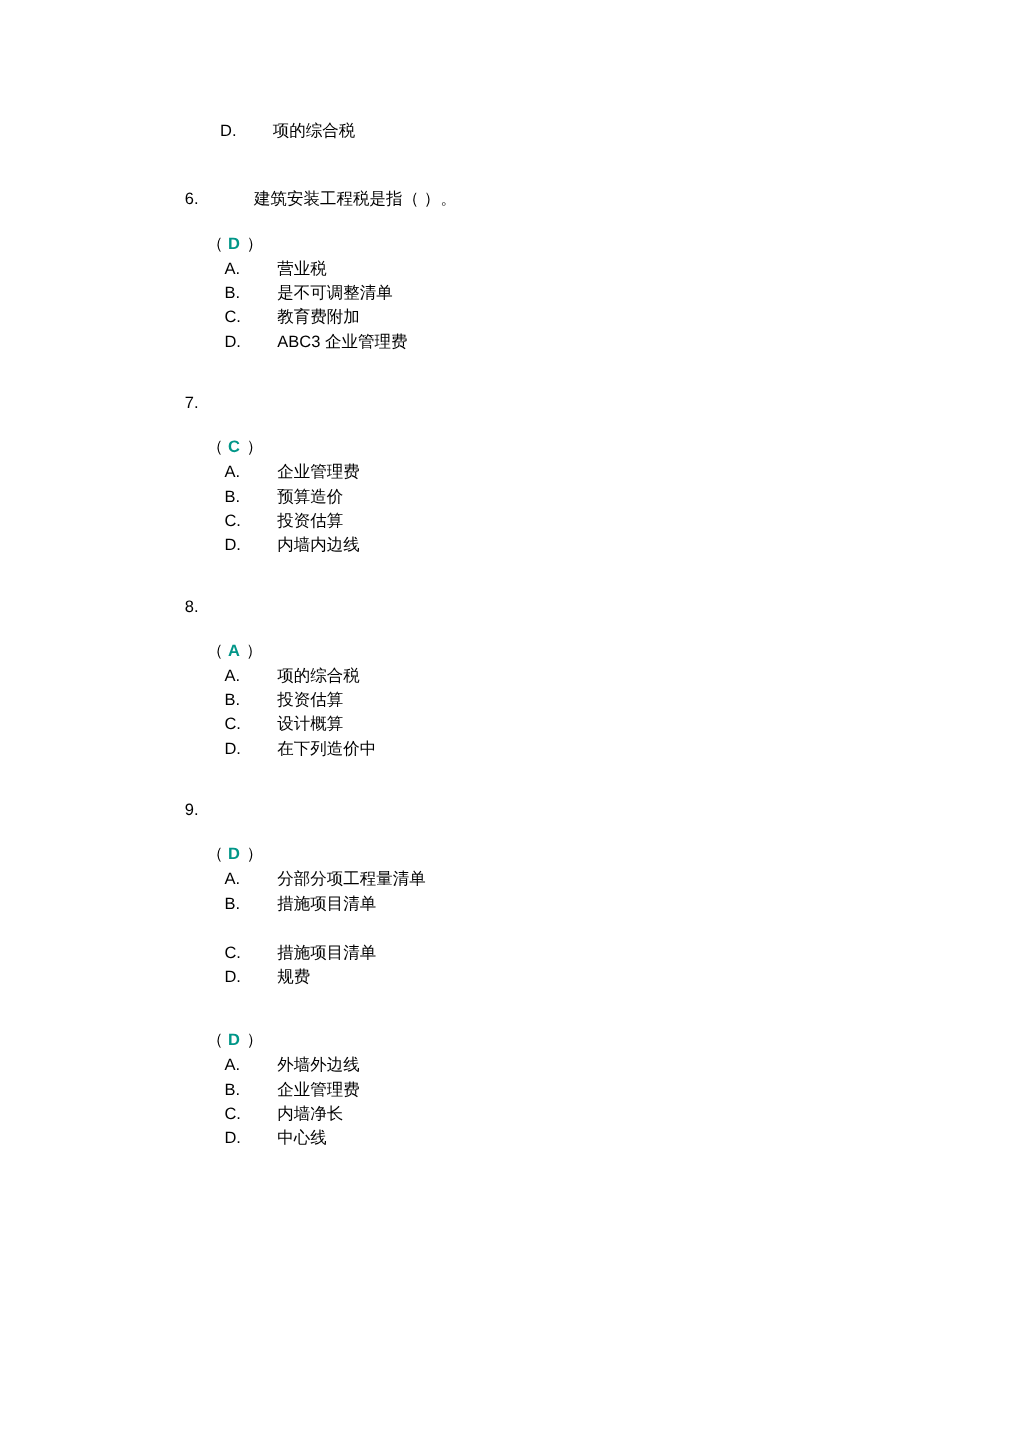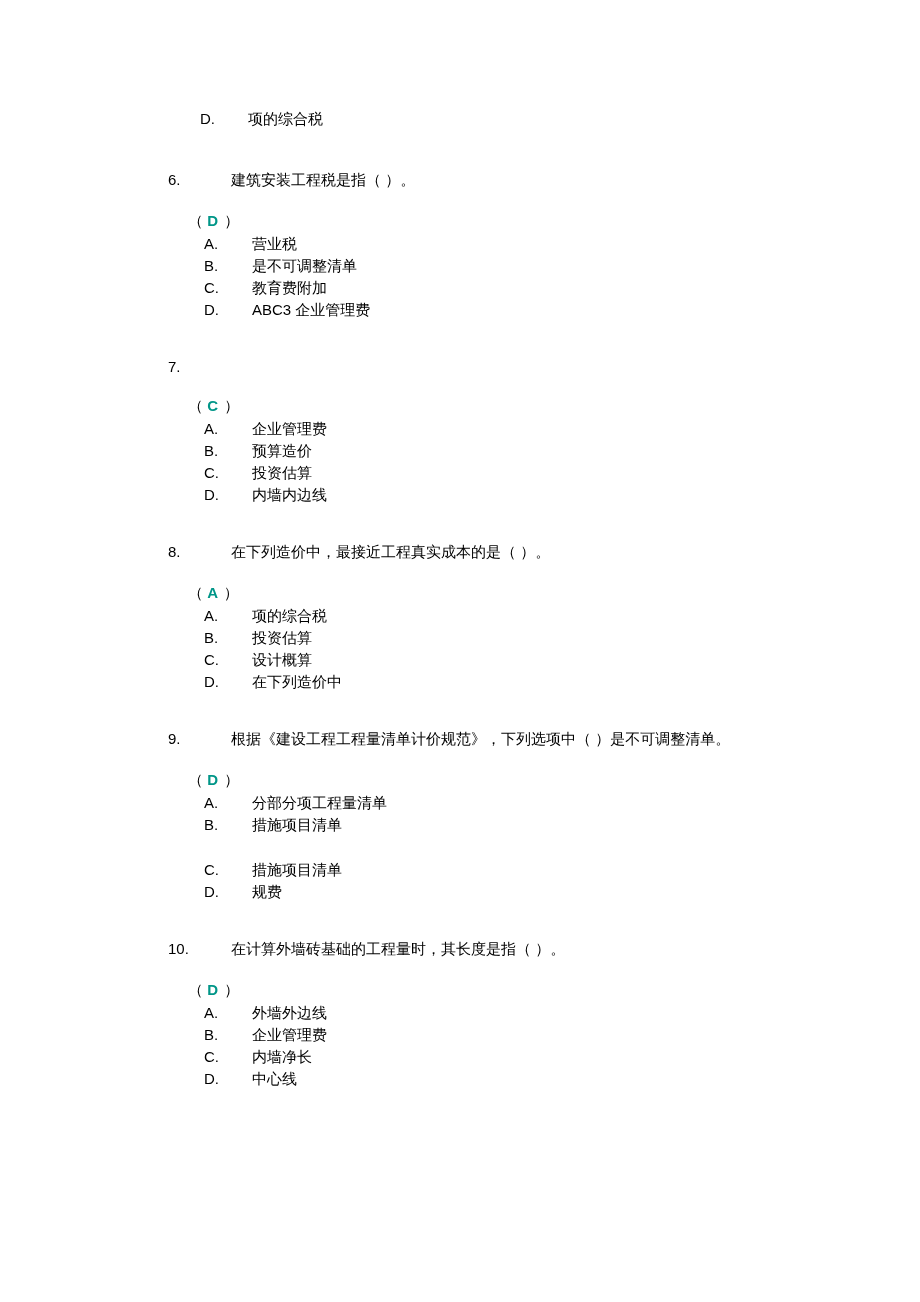--- a/index.html
+++ b/index.html
@@ -129,21 +129,20 @@
           </div>
           <div class="opt-line">
             <span class="opt-letter">D.</span>
             <span class="opt-text">内墙内边线</span>
           </div>
         </div>
       </div>
       <div class="question-block">
         <div class="q-row">
           <span class="q-num">8.</span>
-          <span class="q-text">在下列造价中，最接近工程真实成本的是（ ）。</span>
         </div>
         <div class="answer-row"><span>（</span> <span class="answer-letter"> A </span> <span>）</span></div>
         <div class="options">
           <div class="opt-line">
             <span class="opt-letter">A.</span>
             <span class="opt-text">项的综合税</span>
           </div>
           <div class="opt-line">
             <span class="opt-letter">B.</span>
             <span class="opt-text">投资估算</span>
@@ -154,21 +153,20 @@
           </div>
           <div class="opt-line">
             <span class="opt-letter">D.</span>
             <span class="opt-text">在下列造价中</span>
           </div>
         </div>
       </div>
       <div class="question-block">
         <div class="q-row">
           <span class="q-num">9.</span>
-          <span class="q-text">根据《建设工程工程量清单计价规范》，下列选项中（ ）是不可调整清单。</span>
         </div>
         <div class="answer-row"><span>（</span> <span class="answer-letter"> D </span> <span>）</span></div>
         <div class="options">
           <div class="opt-line">
             <span class="opt-letter">A.</span>
             <span class="opt-text">分部分项工程量清单</span>
           </div>
           <div class="opt-line gap-after">
             <span class="opt-letter">B.</span>
             <span class="opt-text">措施项目清单</span>
@@ -177,24 +175,20 @@
             <span class="opt-letter">C.</span>
             <span class="opt-text">措施项目清单</span>
           </div>
           <div class="opt-line">
             <span class="opt-letter">D.</span>
             <span class="opt-text">规费</span>
           </div>
         </div>
       </div>
       <div class="question-block">
-        <div class="q-row">
-          <span class="q-num">10.</span>
-          <span class="q-text">在计算外墙砖基础的工程量时，其长度是指（ ）。</span>
-        </div>
         <div class="answer-row"><span>（</span> <span class="answer-letter"> D </span> <span>）</span></div>
         <div class="options">
           <div class="opt-line">
             <span class="opt-letter">A.</span>
             <span class="opt-text">外墙外边线</span>
           </div>
           <div class="opt-line">
             <span class="opt-letter">B.</span>
             <span class="opt-text">企业管理费</span>
           </div>

